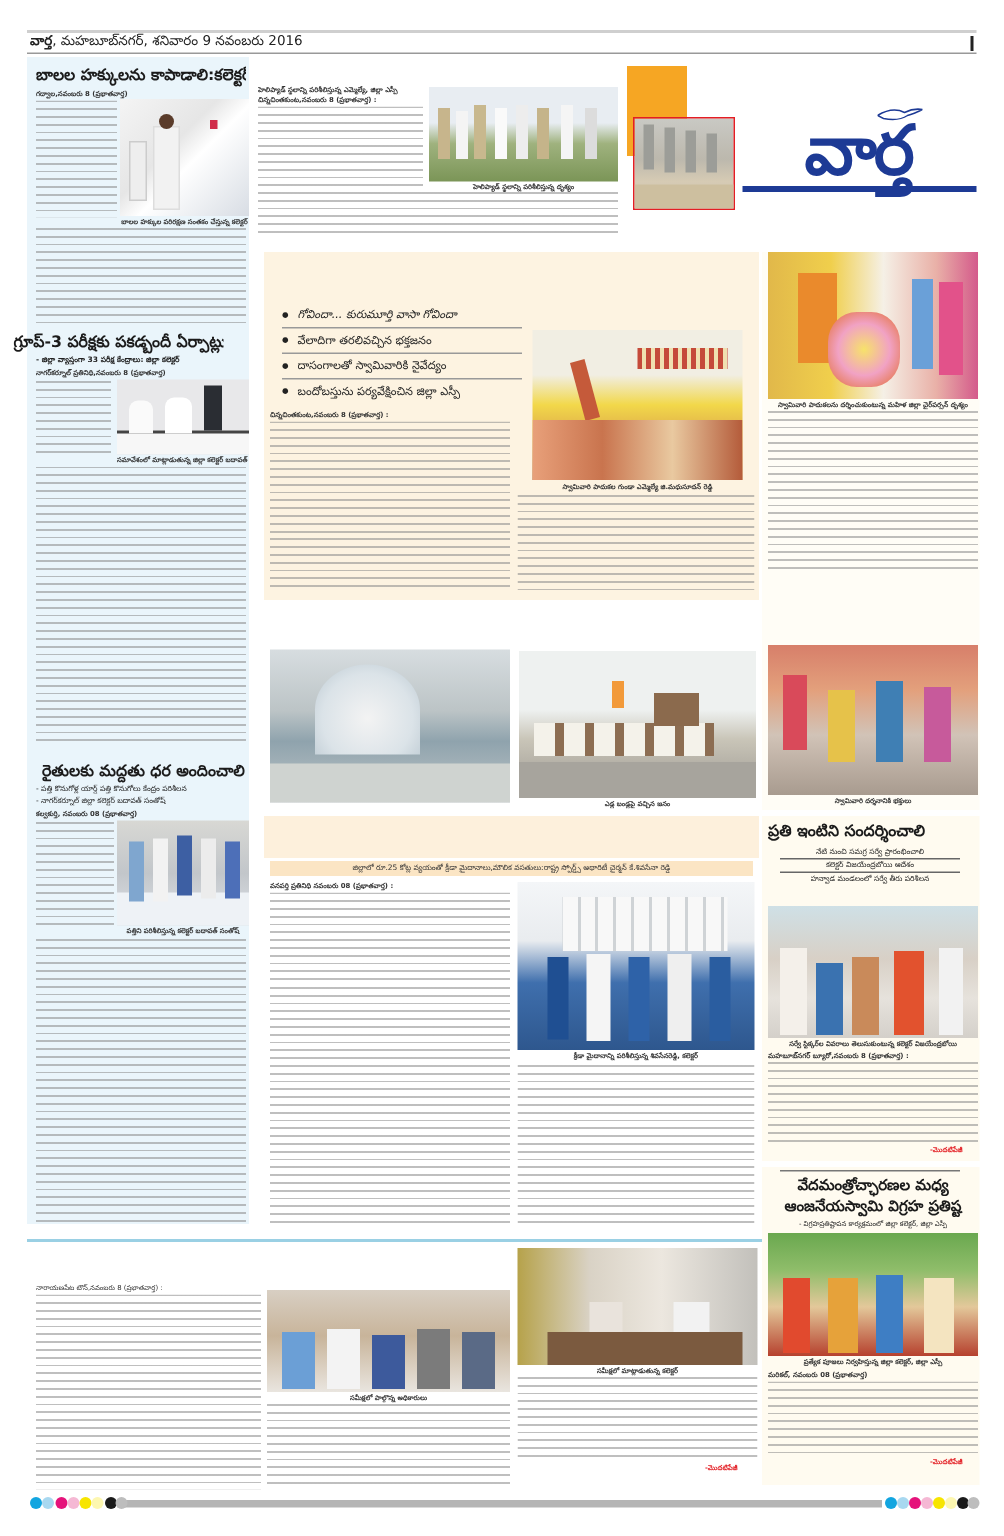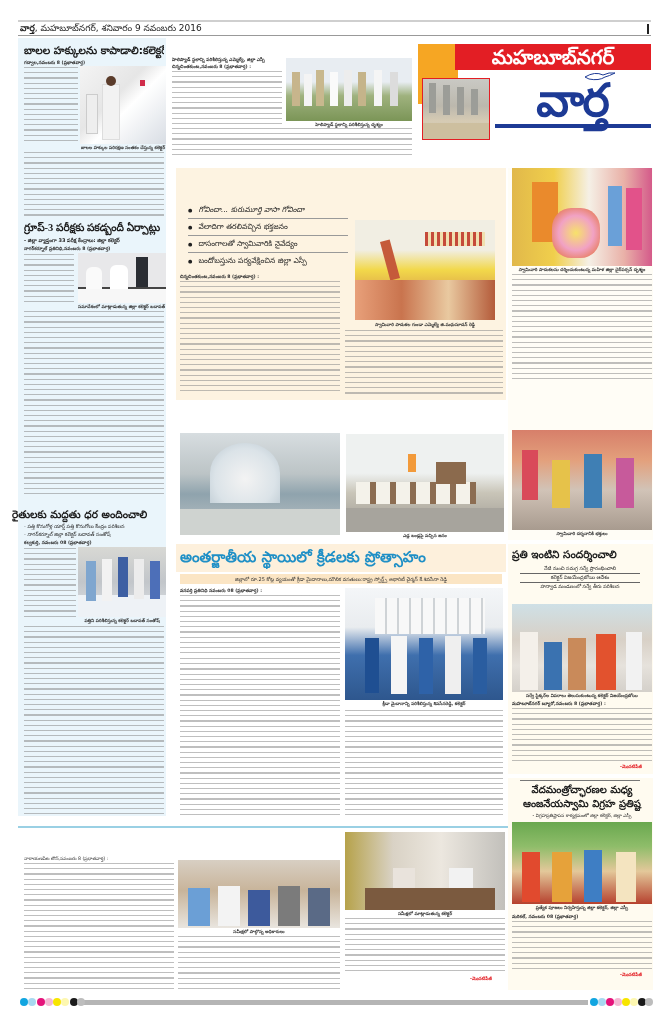--- a/index.html
+++ b/index.html
@@ -74,38 +74,38 @@
     <div style="position:absolute;left:22px;top:18px;width:18px;height:56px;background:#f2f2f2;border:1px solid #ddd;"></div>
     <div style="position:absolute;left:26px;top:10px;width:10px;height:10px;border-radius:50%;background:#5a3b2a;"></div>
     <div style="position:absolute;left:6px;top:28px;width:12px;height:40px;background:#eee;border:1px solid #ccc;"></div>
     <div style="position:absolute;left:60px;top:14px;width:5px;height:6px;background:#d02c4a;"></div>
   </div>
   <div class="cap" style="left:80px;top:145px;width:86px;">బాలల హక్కుల పరిరక్షణ సంతకం చేస్తున్న కలెక్టర్</div>
   <div class="txt" style="position:absolute;left:24px;top:152px;width:140px;height:66px;">
       <span class="filler"></span>
     </div>
 
-  <div class="headline" style="left:24px;top:222px;width:140px;font-size:10.5px;color:#1b1b1b;font-family:Liberation Serif, serif;">గ్రూప్-3 పరీక్షకు పకడ్బందీ ఏర్పాట్లు</div>
+  <div class="headline" style="left:9px;top:222px;width:140px;font-size:10.5px;color:#1b1b1b;">గ్రూప్-3 పరీక్షకు పకడ్బందీ ఏర్పాట్లు</div>
   <div class="subhead" style="left:24px;top:237px;width:140px;font-weight:bold;">- జిల్లా వ్యాప్తంగా 33 పరీక్ష కేంద్రాలు: జిల్లా కలెక్టర్</div>
   <div class="byline" style="left:24px;top:246px;width:140px;">నాగర్‌కర్నూల్ ప్రతినిధి,నవంబరు 8 (ప్రభాతవార్త)</div>
   <div class="txt" style="position:absolute;left:24px;top:254px;width:50px;height:50px;">
       <span class="filler"></span>
     </div>
   <div class="photo" style="left:78px;top:253px;width:88px;height:50px;background:#e8e8ea;">
     <div style="position:absolute;left:0;top:34px;width:88px;height:16px;background:#f7f7f7;border-top:2px solid #444;"></div>
     <div style="position:absolute;left:8px;top:14px;width:16px;height:22px;background:#fafafa;border-radius:6px 6px 0 0;"></div>
     <div style="position:absolute;left:32px;top:12px;width:18px;height:24px;background:#fff;border-radius:6px 6px 0 0;"></div>
     <div style="position:absolute;left:58px;top:4px;width:12px;height:30px;background:#2a2d33;"></div>
   </div>
   <div class="cap" style="left:78px;top:304px;width:88px;">సమావేశంలో మాట్లాడుతున్న జిల్లా కలెక్టర్ బదావత్ సంతోష్</div>
   <div class="txt" style="position:absolute;left:24px;top:311px;width:140px;height:186px;">
       <span class="filler"></span>
     </div>
 
-  <div class="headline" style="left:12px;top:508px;width:140px;font-size:10.5px;color:#1b1b1b;">రైతులకు మద్దతు ధర అందించాలి</div>
+  <div class="headline" style="left:28px;top:508px;width:140px;font-size:10.5px;color:#1b1b1b;">రైతులకు మద్దతు ధర అందించాలి</div>
   <div class="subhead" style="left:24px;top:523px;width:140px;">- పత్తి కొనుగోళ్ల యార్డ్ పత్తి కొనుగోలు కేంద్రం పరిశీలన</div>
   <div class="subhead" style="left:24px;top:531px;width:140px;">- నాగర్‌కర్నూల్ జిల్లా కలెక్టర్ బదావత్ సంతోష్</div>
   <div class="byline" style="left:24px;top:540px;width:140px;">కల్వకుర్తి, నవంబరు 08 (ప్రభాతవార్త)</div>
   <div class="txt" style="position:absolute;left:24px;top:548px;width:52px;height:70px;">
       <span class="filler"></span>
     </div>
   <div class="photo" style="left:78px;top:547px;width:88px;height:70px;background:linear-gradient(180deg,#d8d8d4 0%,#c2c6ca 50%,#dfe3e8 100%);">
     <div style="position:absolute;left:0;top:48px;width:88px;height:22px;background:#eef2f6;"></div>
     <div style="position:absolute;left:8px;top:14px;width:10px;height:40px;background:#7fa6cf;"></div>
     <div style="position:absolute;left:24px;top:12px;width:10px;height:42px;background:#f2f2f2;"></div>
@@ -132,21 +132,20 @@
     <div style="position:absolute;left:72px;top:14px;width:8px;height:34px;background:#c5b48a;"></div>
     <div style="position:absolute;left:88px;top:12px;width:8px;height:36px;background:#f5f5f5;"></div>
     <div style="position:absolute;left:104px;top:14px;width:8px;height:34px;background:#dcdcdc;"></div>
   </div>
   <div class="cap" style="left:286px;top:122px;width:126px;">హెలిప్యాడ్ స్థలాన్ని పరిశీలిస్తున్న దృశ్యం</div>
   <div class="txt" style="position:absolute;left:172px;top:128px;width:240px;height:28px;">
       <span class="filler"></span>
     </div>
 
   <div class="mast-orange"></div>
-  <div class="mast-red">మహబూబ్‌నగర్</div>
   <div class="photo" style="left:422px;top:78px;width:68px;height:62px;border:1px solid #e31e24;background:linear-gradient(180deg,#c9c9c4 0%,#bcb8ad 45%,#d6cbb4 70%,#c8c2b2 100%);">
     <div style="position:absolute;left:6px;top:4px;width:7px;height:30px;background:#9c9d98;"></div>
     <div style="position:absolute;left:20px;top:6px;width:7px;height:30px;background:#9c9d98;"></div>
     <div style="position:absolute;left:34px;top:8px;width:7px;height:28px;background:#9c9d98;"></div>
     <div style="position:absolute;left:48px;top:10px;width:7px;height:26px;background:#9c9d98;"></div>
     <div style="position:absolute;left:0;top:44px;width:68px;height:18px;background:#cdbf9f;"></div>
   </div>
   <div class="mast-logo">వార్త</div>
   <div style="position:absolute;left:585px;top:66px;width:30px;height:10px;">
     <svg width="30" height="10" viewBox="0 0 30 10">
@@ -198,21 +197,20 @@
     </div>
   <div class="photo" style="left:512px;top:430px;width:140px;height:100px;background:linear-gradient(180deg,#d77f6a 0%,#e3a07c 30%,#d1c3b7 60%,#a89b8f 100%);">
     <div style="position:absolute;left:10px;top:20px;width:16px;height:50px;background:#d94a5a;"></div>
     <div style="position:absolute;left:40px;top:30px;width:18px;height:48px;background:#e6c24a;"></div>
     <div style="position:absolute;left:72px;top:24px;width:18px;height:54px;background:#3f7fb4;"></div>
     <div style="position:absolute;left:104px;top:28px;width:18px;height:50px;background:#c75a9b;"></div>
   </div>
   <div class="cap" style="left:512px;top:531px;width:140px;">స్వామివారి దర్శనానికి భక్తులు</div>
 
   <div class="sports-band"></div>
-  <div class="headline" style="left:180px;top:548px;width:322px;font-size:15px;color:#1e8fc6;">అంతర్జాతీయ స్థాయిలో క్రీడలకు ప్రోత్సాహం</div>
   <div class="sub-bar">జిల్లాలో రూ.25 కోట్ల వ్యయంతో క్రీడా మైదానాలు,మౌలిక వసతులు:రాష్ట్ర స్పోర్ట్స్ అథారిటీ చైర్మన్ కే.శివసేనా రెడ్డి</div>
   <div class="byline" style="left:180px;top:588px;width:160px;">వనపర్తి ప్రతినిధి నవంబరు 08 (ప్రభాతవార్త) :</div>
   <div class="txt" style="position:absolute;left:180px;top:595px;width:160px;height:60px;">
       <span class="filler"></span>
     </div>
   <div class="photo" style="left:345px;top:588px;width:158px;height:112px;background:linear-gradient(180deg,#f4f6f8 0%,#e9ecef 35%,#3f6fad 60%,#2e578e 100%);">
     <div style="position:absolute;left:30px;top:10px;width:110px;height:36px;background:repeating-linear-gradient(90deg,#f8f8f8 0 10px,#cfd3d6 10px 12px);"></div>
     <div style="position:absolute;left:20px;top:50px;width:14px;height:55px;background:#1f4f92;"></div>
     <div style="position:absolute;left:46px;top:48px;width:16px;height:58px;background:#f5f5f5;"></div>
     <div style="position:absolute;left:74px;top:50px;width:14px;height:56px;background:#2e62a8;"></div>

